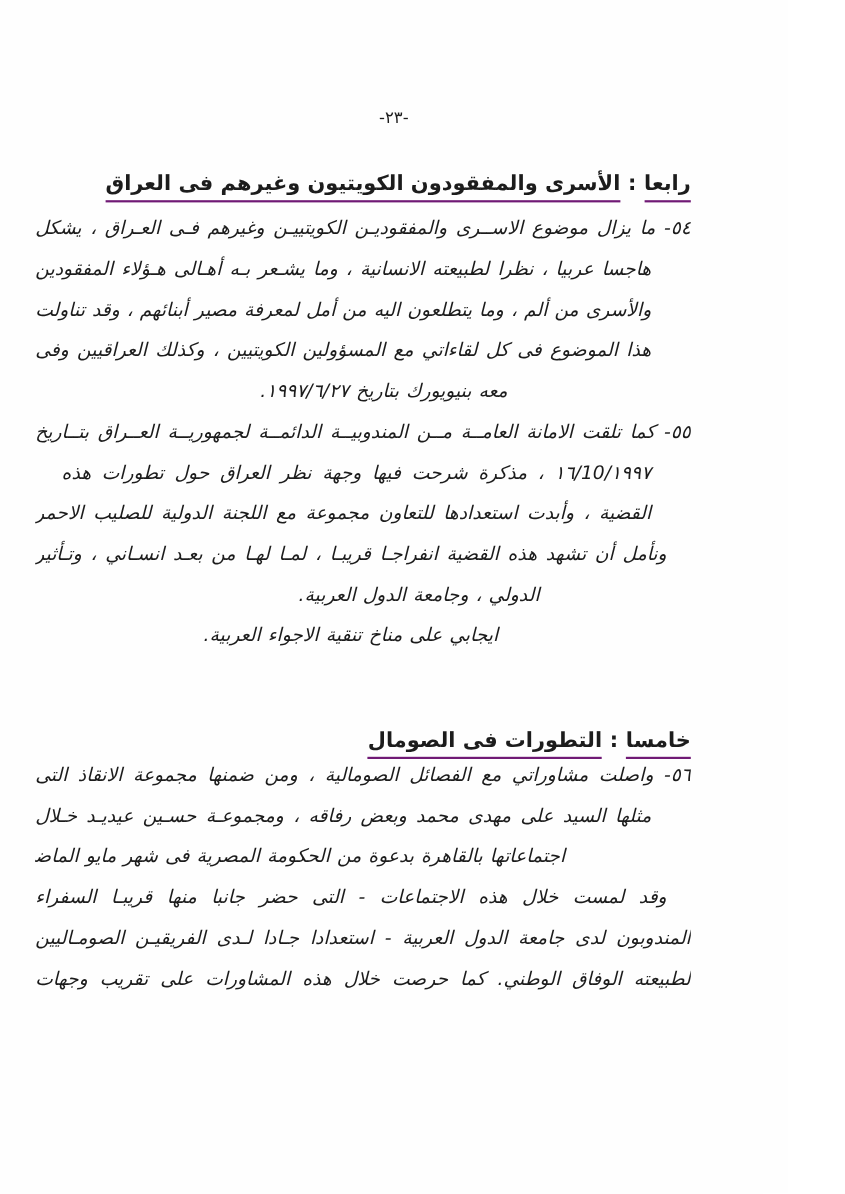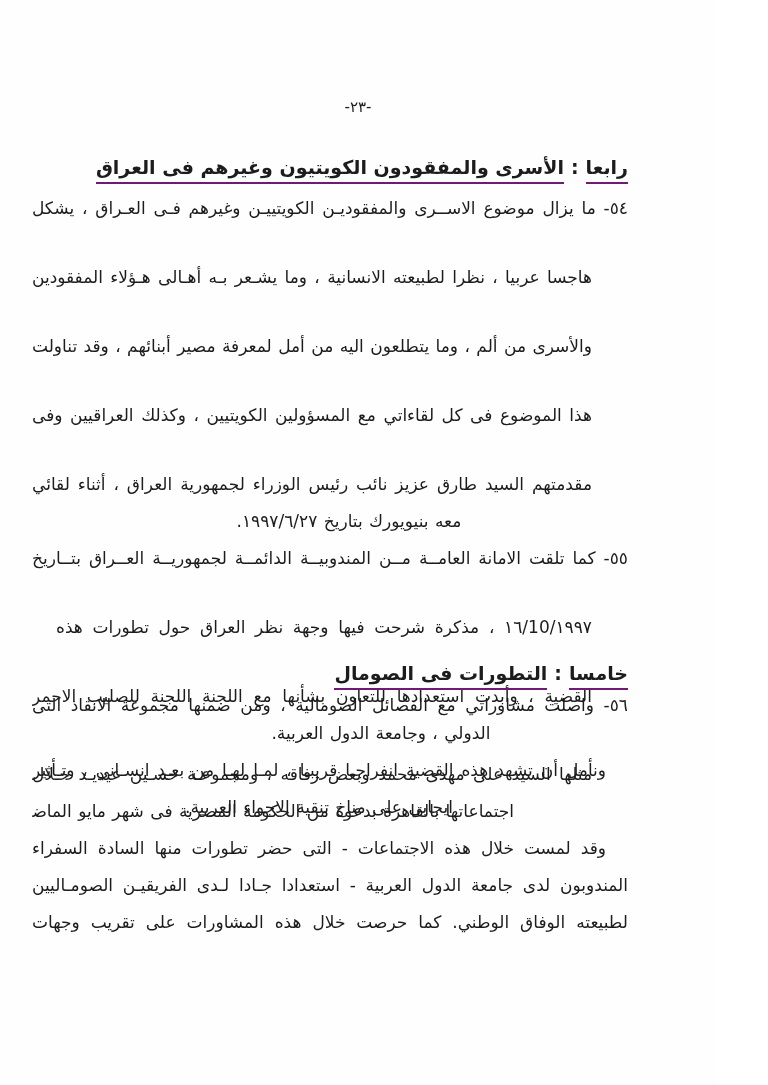--- a/index.html
+++ b/index.html
@@ -52,23 +52,24 @@
   .b2 { top: 687px; }
   .line {
     height: 37px;
     line-height: 37px;
     font-size: 17px;
     white-space: nowrap;
     overflow: hidden;
     text-align: right;
     text-align-last: justify;
     word-spacing: 1px;
+    font-style: italic;
   }
   
-  .ind    { padding-right: 36px; margin-top: 32px; }
+  .ind    { padding-right: 36px; }
   .ind-sm { padding-right: 22px; }
   .pl     { padding-left: 24px; }
   
   .ctr  { text-align: left; text-align-last: center; }
   .c0 { padding-left: 38px;  }  
   .c1 { padding-left: 102px; }  
   .c2 { padding-right: 22px; }  
   .c3 { padding-right: 114px; } 
 </style>
 </head>
@@ -80,36 +81,35 @@
 
   <div class="heading h1">
     <span class="u">رابعا</span><span class="sep">:</span><span class="u">الأسرى والمفقودون الكويتيون وغيرهم فى العراق</span>
   </div>
 
   <div class="body b1">
     <div class="line">٥٤- ما يزال موضوع الاســرى والمفقوديـن الكويتييـن وغيرهم فـى العـراق ، يشكل</div>
     <div class="line ind">هاجسا عربيا ، نظرا لطبيعته الانسانية ، وما يشـعر بـه أهـالى هـؤلاء المفقودين</div>
     <div class="line ind">والأسرى من ألم ، وما يتطلعون اليه من أمل لمعرفة مصير أبنائهم ، وقد تناولت</div>
     <div class="line ind">هذا الموضوع فى كل لقاءاتي مع المسؤولين الكويتيين ، وكذلك العراقيين وفى</div>
-    <div class="line ind">مقدمتهم السيد طارق عزيز نائب رئيس الوزراء لجمهورية العراق ، أثناء لقائي</div>
     <div class="line ctr c0">معه بنيويورك بتاريخ ١٩٩٧/٦/٢٧.</div>
     <div class="line">٥٥- كما تلقت الامانة العامــة مــن المندوبيــة الدائمــة لجمهوريــة العــراق بتــاريخ</div>
     <div class="line ind pl">١٩٩٧/10/١٦ ، مذكرة شرحت فيها وجهة نظر العراق حول تطورات هذه</div>
-    <div class="line ind">القضية ، وأبدت استعدادها للتعاون بشأنها مع اللجنة اللجنة للصليب الاحمر</div>
+    <div class="line ind">القضية ، وأبدت استعدادها للتعاون مجموعة مع اللجنة الدولية للصليب الاحمر</div>
+    <div class="line ind-sm">ونأمل أن تشهد هذه القضية انفراجـا قريبـا ، لمـا لهـا من بعـد انسـاني ، وتـأثير</div>
     <div class="line ctr c1">الدولي ، وجامعة الدول العربية.</div>
-    <div class="line ind-sm">ونأمل أن تشهد هذه القضية انفراجـا قريبـا ، لمـا لهـا من بعـد انسـاني ، وتـأثير</div>
     <div class="line ctr c2">ايجابي على مناخ تنقية الاجواء العربية.</div>
   </div>
 
   <div class="heading h2">
     <span class="u">خامسا</span><span class="sep">:</span><span class="u">التطورات فى الصومال</span>
   </div>
 
   <div class="body b2">
     <div class="line">٥٦- واصلت مشاوراتي مع الفصائل الصومالية ، ومن ضمنها مجموعة الانقاذ التى</div>
     <div class="line ind">مثلها السيد على مهدى محمد وبعض رفاقه ، ومجموعـة حسـين عيديـد خـلال</div>
     <div class="line ctr c3">اجتماعاتها بالقاهرة بدعوة من الحكومة المصرية فى شهر مايو الماضي.</div>
-    <div class="line ind-sm">وقد لمست خلال هذه الاجتماعات - التى حضر تطورات منها السادة السفراء</div>
+    <div class="line ind-sm">وقد لمست خلال هذه الاجتماعات - التى حضر جانبا منها قريبـا السفراء</div>
     <div class="line">المندوبون لدى جامعة الدول العربية - استعدادا جـادا لـدى الفريقيـن الصومـاليين</div>
     <div class="line">لطبيعته الوفاق الوطني.  كما حرصت خلال هذه المشاورات على تقريب وجهات</div>
   </div>
 
 </div>
 
 </body></html>

